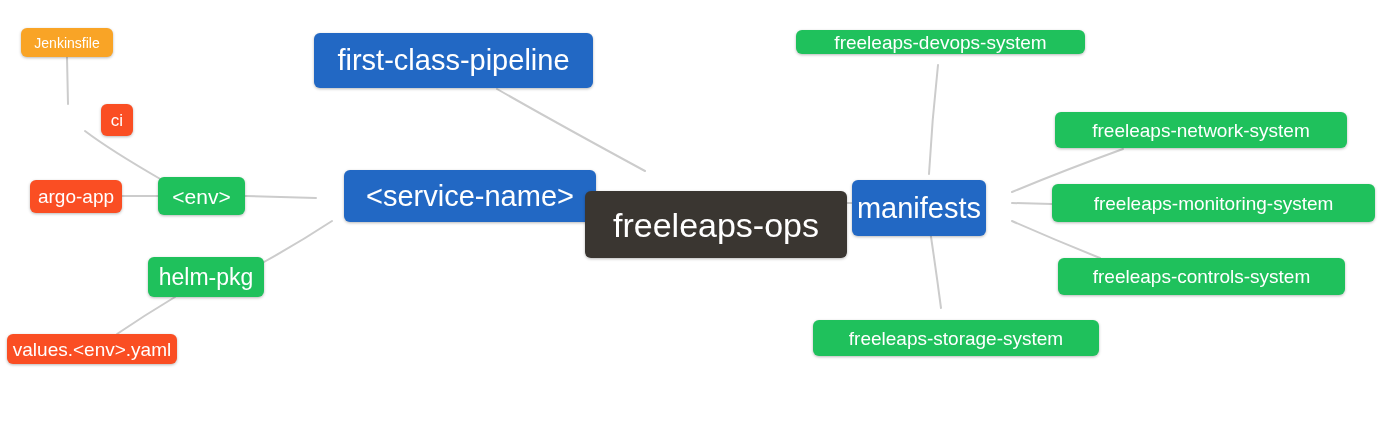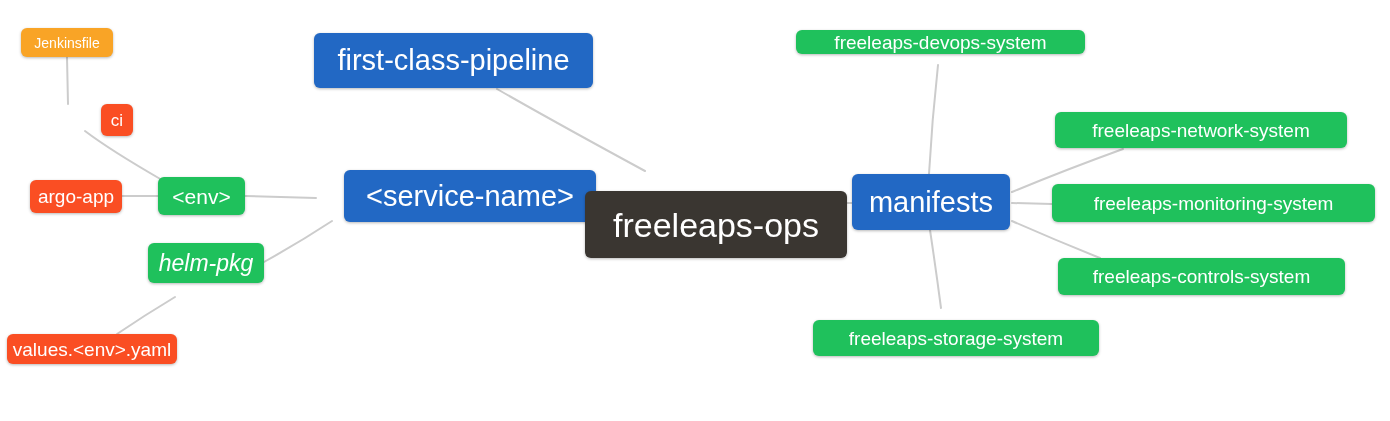--- a/index.html
+++ b/index.html
@@ -45,26 +45,26 @@
   .c-green  { background: #1fc15c; }
   .c-red    { background: #fa4e23; }
   .c-amber  { background: #f9a426; }
   .c-dark   { background: #3a3631; margin-top: 20px; }
 
   
   .n-jenkinsfile      { left: 21px;   top: 28px;   width: 92px;  height: 29px; font-size: 14px; }
   .n-ci               { left: 53px;   top: 104px;  width: 32px;  height: 32px; font-size: 17px; margin-left: 48px; }
   .n-argo-app         { left: 30px;   top: 180px;  width: 92px;  height: 33px; font-size: 19px; }
   .n-env              { left: 158px;  top: 177px;  width: 87px;  height: 38px; font-size: 21px; }
-  .n-helm-pkg         { left: 148px;  top: 243px;  width: 116px; height: 40px; font-size: 23px; font-style: italic; }
+  .n-helm-pkg         { left: 148px;  top: 257px;  width: 116px; height: 40px; font-size: 23px; }
   .n-values-env-yaml  { left: 7px;    top: 334px;  width: 170px; height: 30px; font-size: 19px; }
   .n-service-name     { left: 316px;  top: 170px;  width: 252px; height: 52px; font-size: 29px; margin-left: 28px; }
   .n-first-class-pipeline { left: 314px; top: 33px; width: 279px; height: 55px; font-size: 29px; }
   .n-freeleaps-ops    { left: 585px;  top: 171px;  width: 262px; height: 67px; font-size: 34px; }
-  .n-manifests        { left: 852px;  top: 174px;  width: 158px; height: 56px; font-size: 29px; }
+  .n-manifests        { left: 852px;  top: 180px;  width: 134px; height: 56px; font-size: 29px; }
   .n-devops           { left: 796px;  top: 30px;   width: 289px; height: 24px; font-size: 19px; }
   .n-network          { left: 1055px; top: 112px;  width: 292px; height: 36px; font-size: 19px; justify-content: center; }
   .n-monitoring       { left: 1052px; top: 184px;  width: 323px; height: 38px; font-size: 19px; }
   .n-controls         { left: 1058px; top: 258px;  width: 287px; height: 37px; font-size: 19px; }
   .n-storage          { left: 813px;  top: 308px;  width: 286px; height: 36px; font-size: 19px; margin-top: 12px; }
 </style>
 </head>
 <body>
 
 <div id="canvas">

